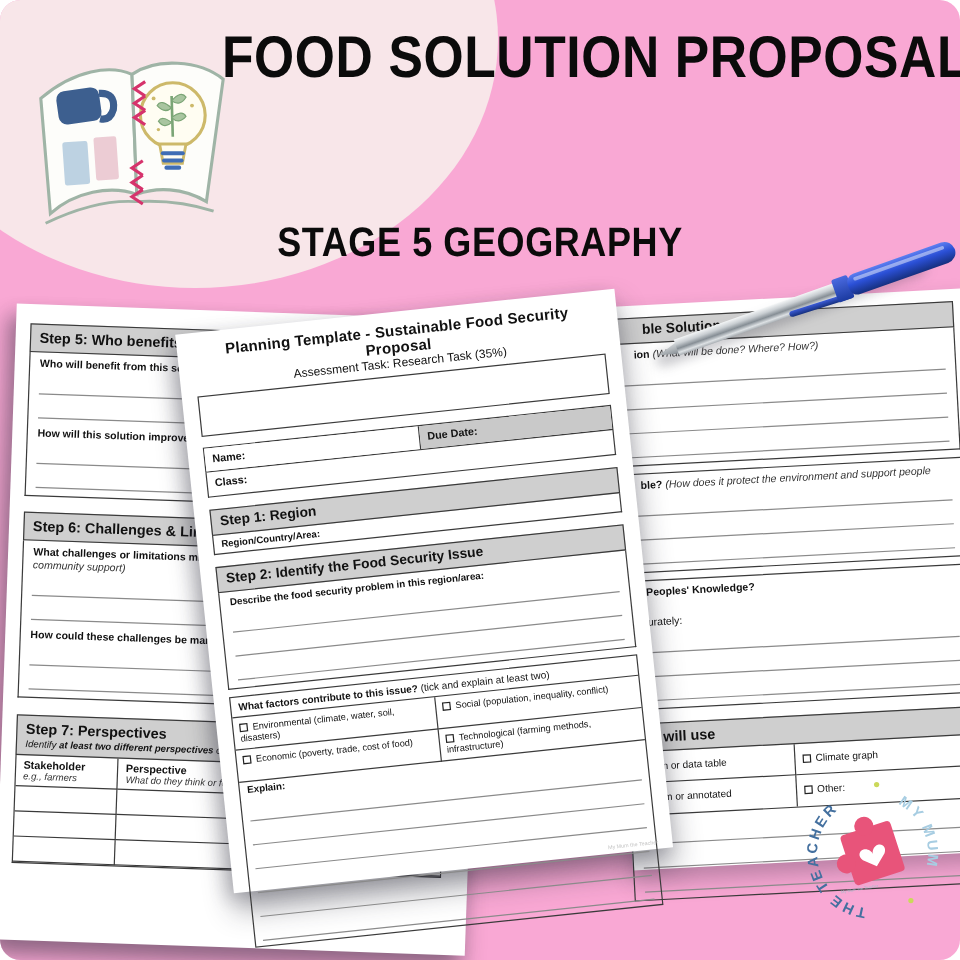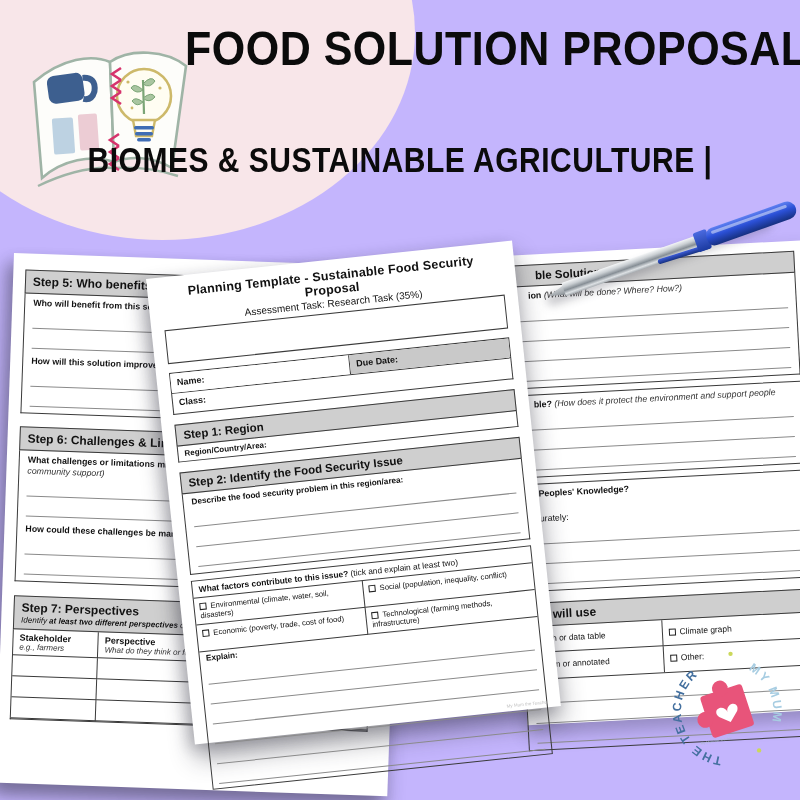--- a/index.html
+++ b/index.html
@@ -1,17 +1,17 @@
 <!DOCTYPE html>
 <html><head>
 <meta charset="utf-8">
 <style>
   html,body{margin:0;padding:0;background:#fff;}
-  #stage{position:relative;width:800px;height:800px;overflow:hidden;background:#c4b5fd;
-         font-family:"Liberation Sans",sans-serif;color:#111;}
+  #stage{position:relative;width:800px;height:800px;overflow:hidden;background:#f9a8d4;
+         font-family:"Liberation Sans",sans-serif;color:#111;border-radius:17px;}
   *{box-sizing:border-box;}
 
   
   .pink-blob{position:absolute;left:-90px;top:-175px;width:505px;height:415px;
              background:#f8e6e9;border-radius:50%;z-index:0;}
   .book-logo{position:absolute;left:20px;top:38px;width:178px;height:168px;z-index:1;}
   .hline{position:absolute;z-index:1;color:#0b0b0b;font-weight:900;text-align:center;white-space:nowrap;}
   .hline span{display:inline-block;transform:scaleY(1.14);letter-spacing:.5px;}
   .h1{left:185px;top:24px;width:608px;font-size:43px;}
   .h2{left:185px;top:70px;width:608px;font-size:75px;}
@@ -140,21 +140,21 @@
       <path d="M101,30 l-9,6 l9,6"></path>
         <path d="M101,42 l-9,6 l9,6"></path>
         <path d="M101,54 l-9,6 l9,6"></path>
       <path d="M99,96 l-9,6 l9,6"></path>
         <path d="M99,108 l-9,6 l9,6"></path>
         <path d="M99,120 l-9,6 l9,6"></path>
     </g>
   </svg>
 
   <div class="hline h1"><span>FOOD SOLUTION PROPOSAL</span></div>
-  <div class="hline h3"><span>BIOMES &amp; SUSTAINABLE AGRICULTURE |</span></div>
+  <div class="hline h4"><span>STAGE 5 GEOGRAPHY</span></div>
 
   <div class="page page-left">
     <div style="height:16px"></div>
     <div class="bar l-bar">Step 5: Who benefits?</div>
     <div class="wbox l-box">
       <div class="q"><b>Who will benefit from this solution?</b> <i>(e.g.,</i></div>
       <div>
           <div class="ln"></div>
           <div class="ln"></div>
         </div>

